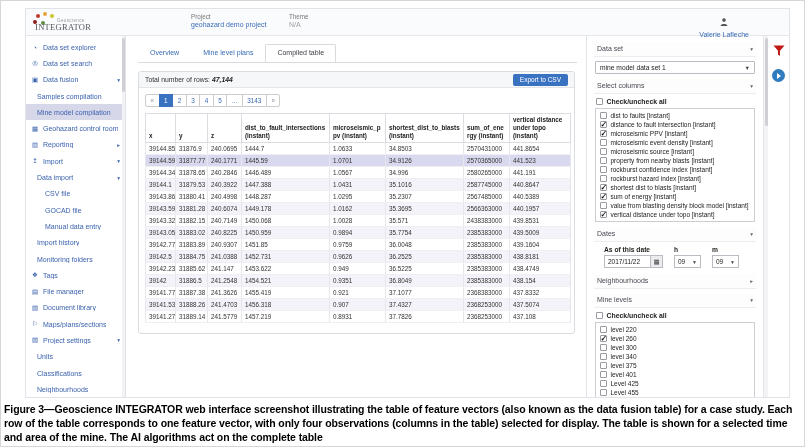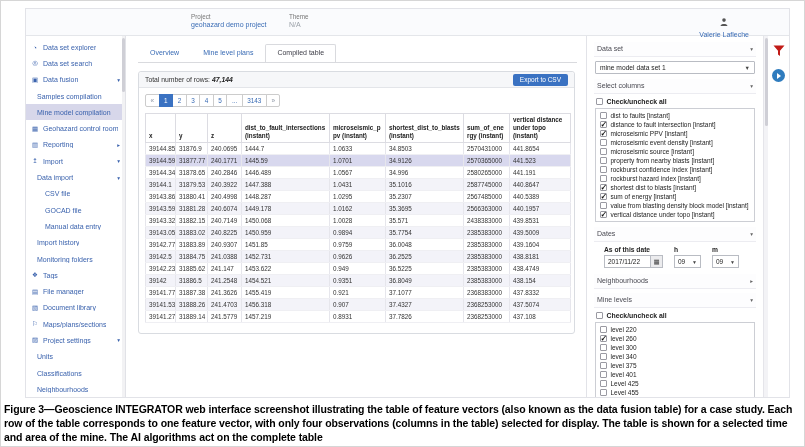--- a/index.html
+++ b/index.html
@@ -120,20 +120,29 @@
              color:#000; line-height:1.32; letter-spacing:-0.1px; }
 </style>
 </head>
 <body>
 
 <div class="frame"></div>
 
 <div class="app">
 
   <div class="app-header">
+    <div class="logo">
+      <span class="dot d1"></span>
+      <span class="dot d2"></span>
+      <span class="dot d3"></span>
+      <span class="dot d4"></span>
+      <span class="dot d5"></span>
+      <span class="logo-geo">Geoscience</span>
+      <span class="logo-name">INTEGRATOR</span>
+    </div>
     <div class="hdr-block project-block">
       <div class="hdr-label">Project</div>
       <div class="hdr-value">geohazard demo project</div>
     </div>
     <div class="hdr-block theme-block">
       <div class="hdr-label">Theme</div>
       <div class="hdr-value">N/A</div>
     </div>
     <div class="user-block">
       <svg width="8" height="8" viewBox="0 0 8 8">

